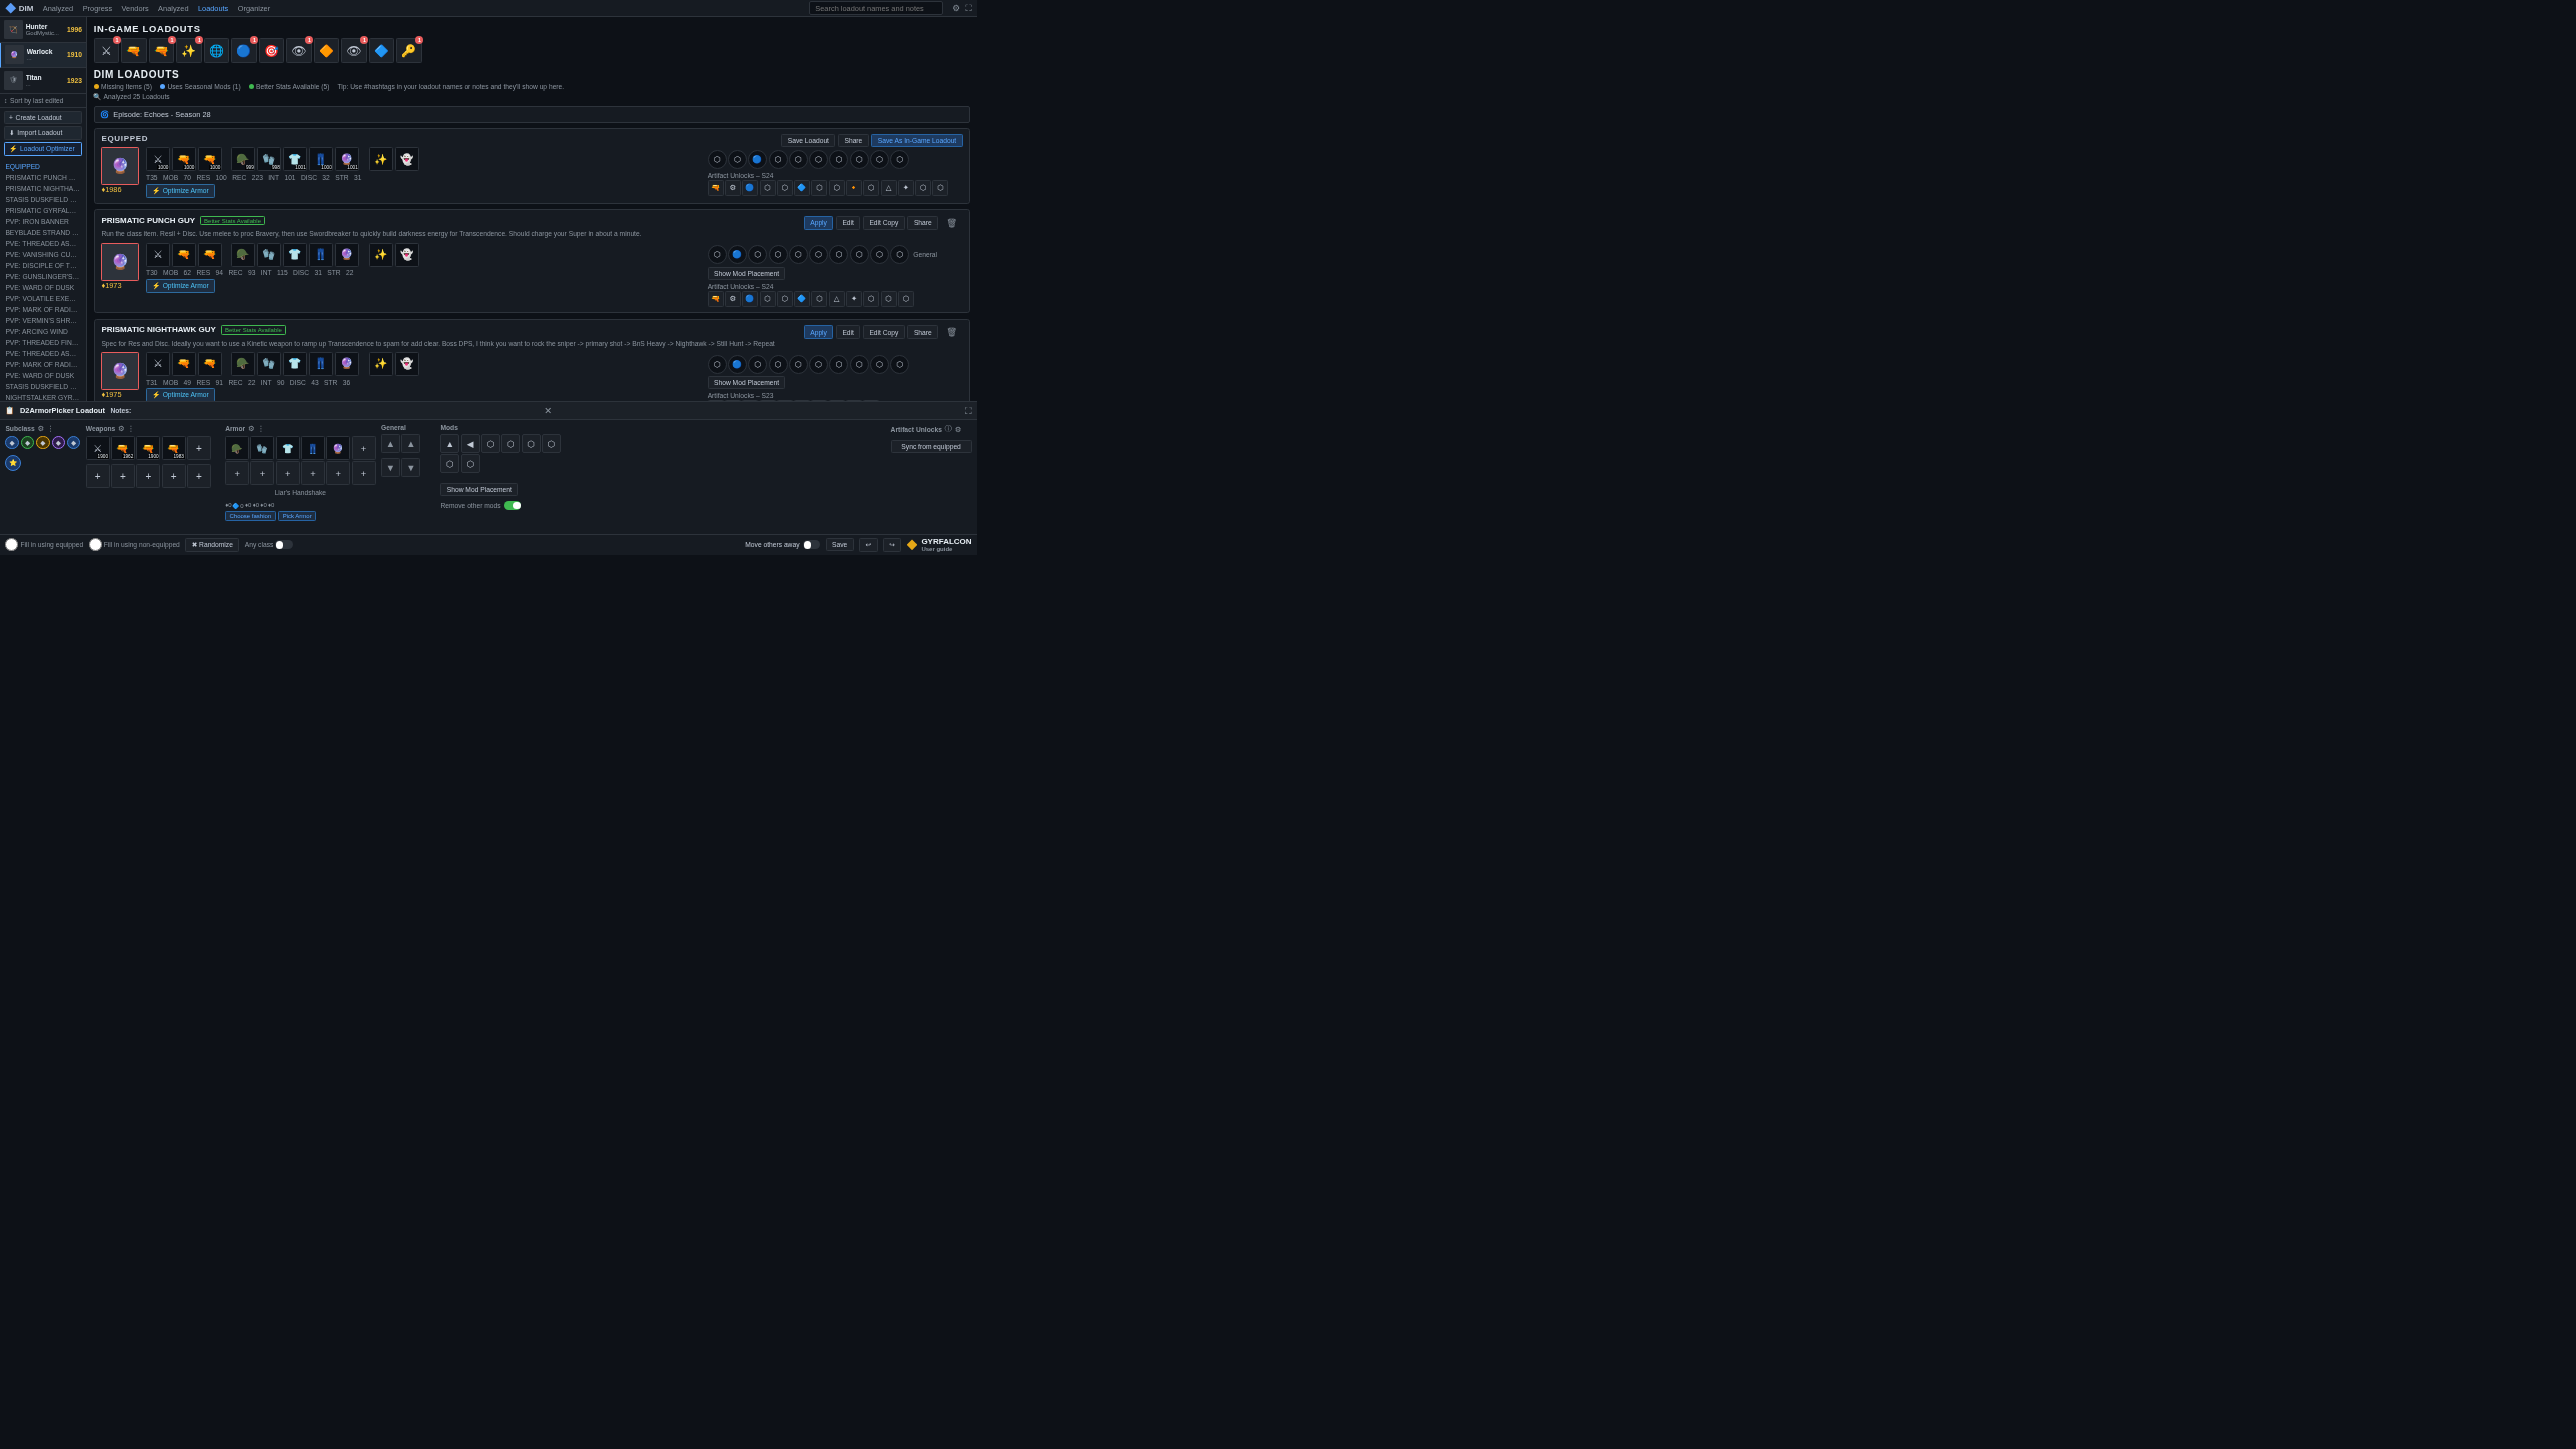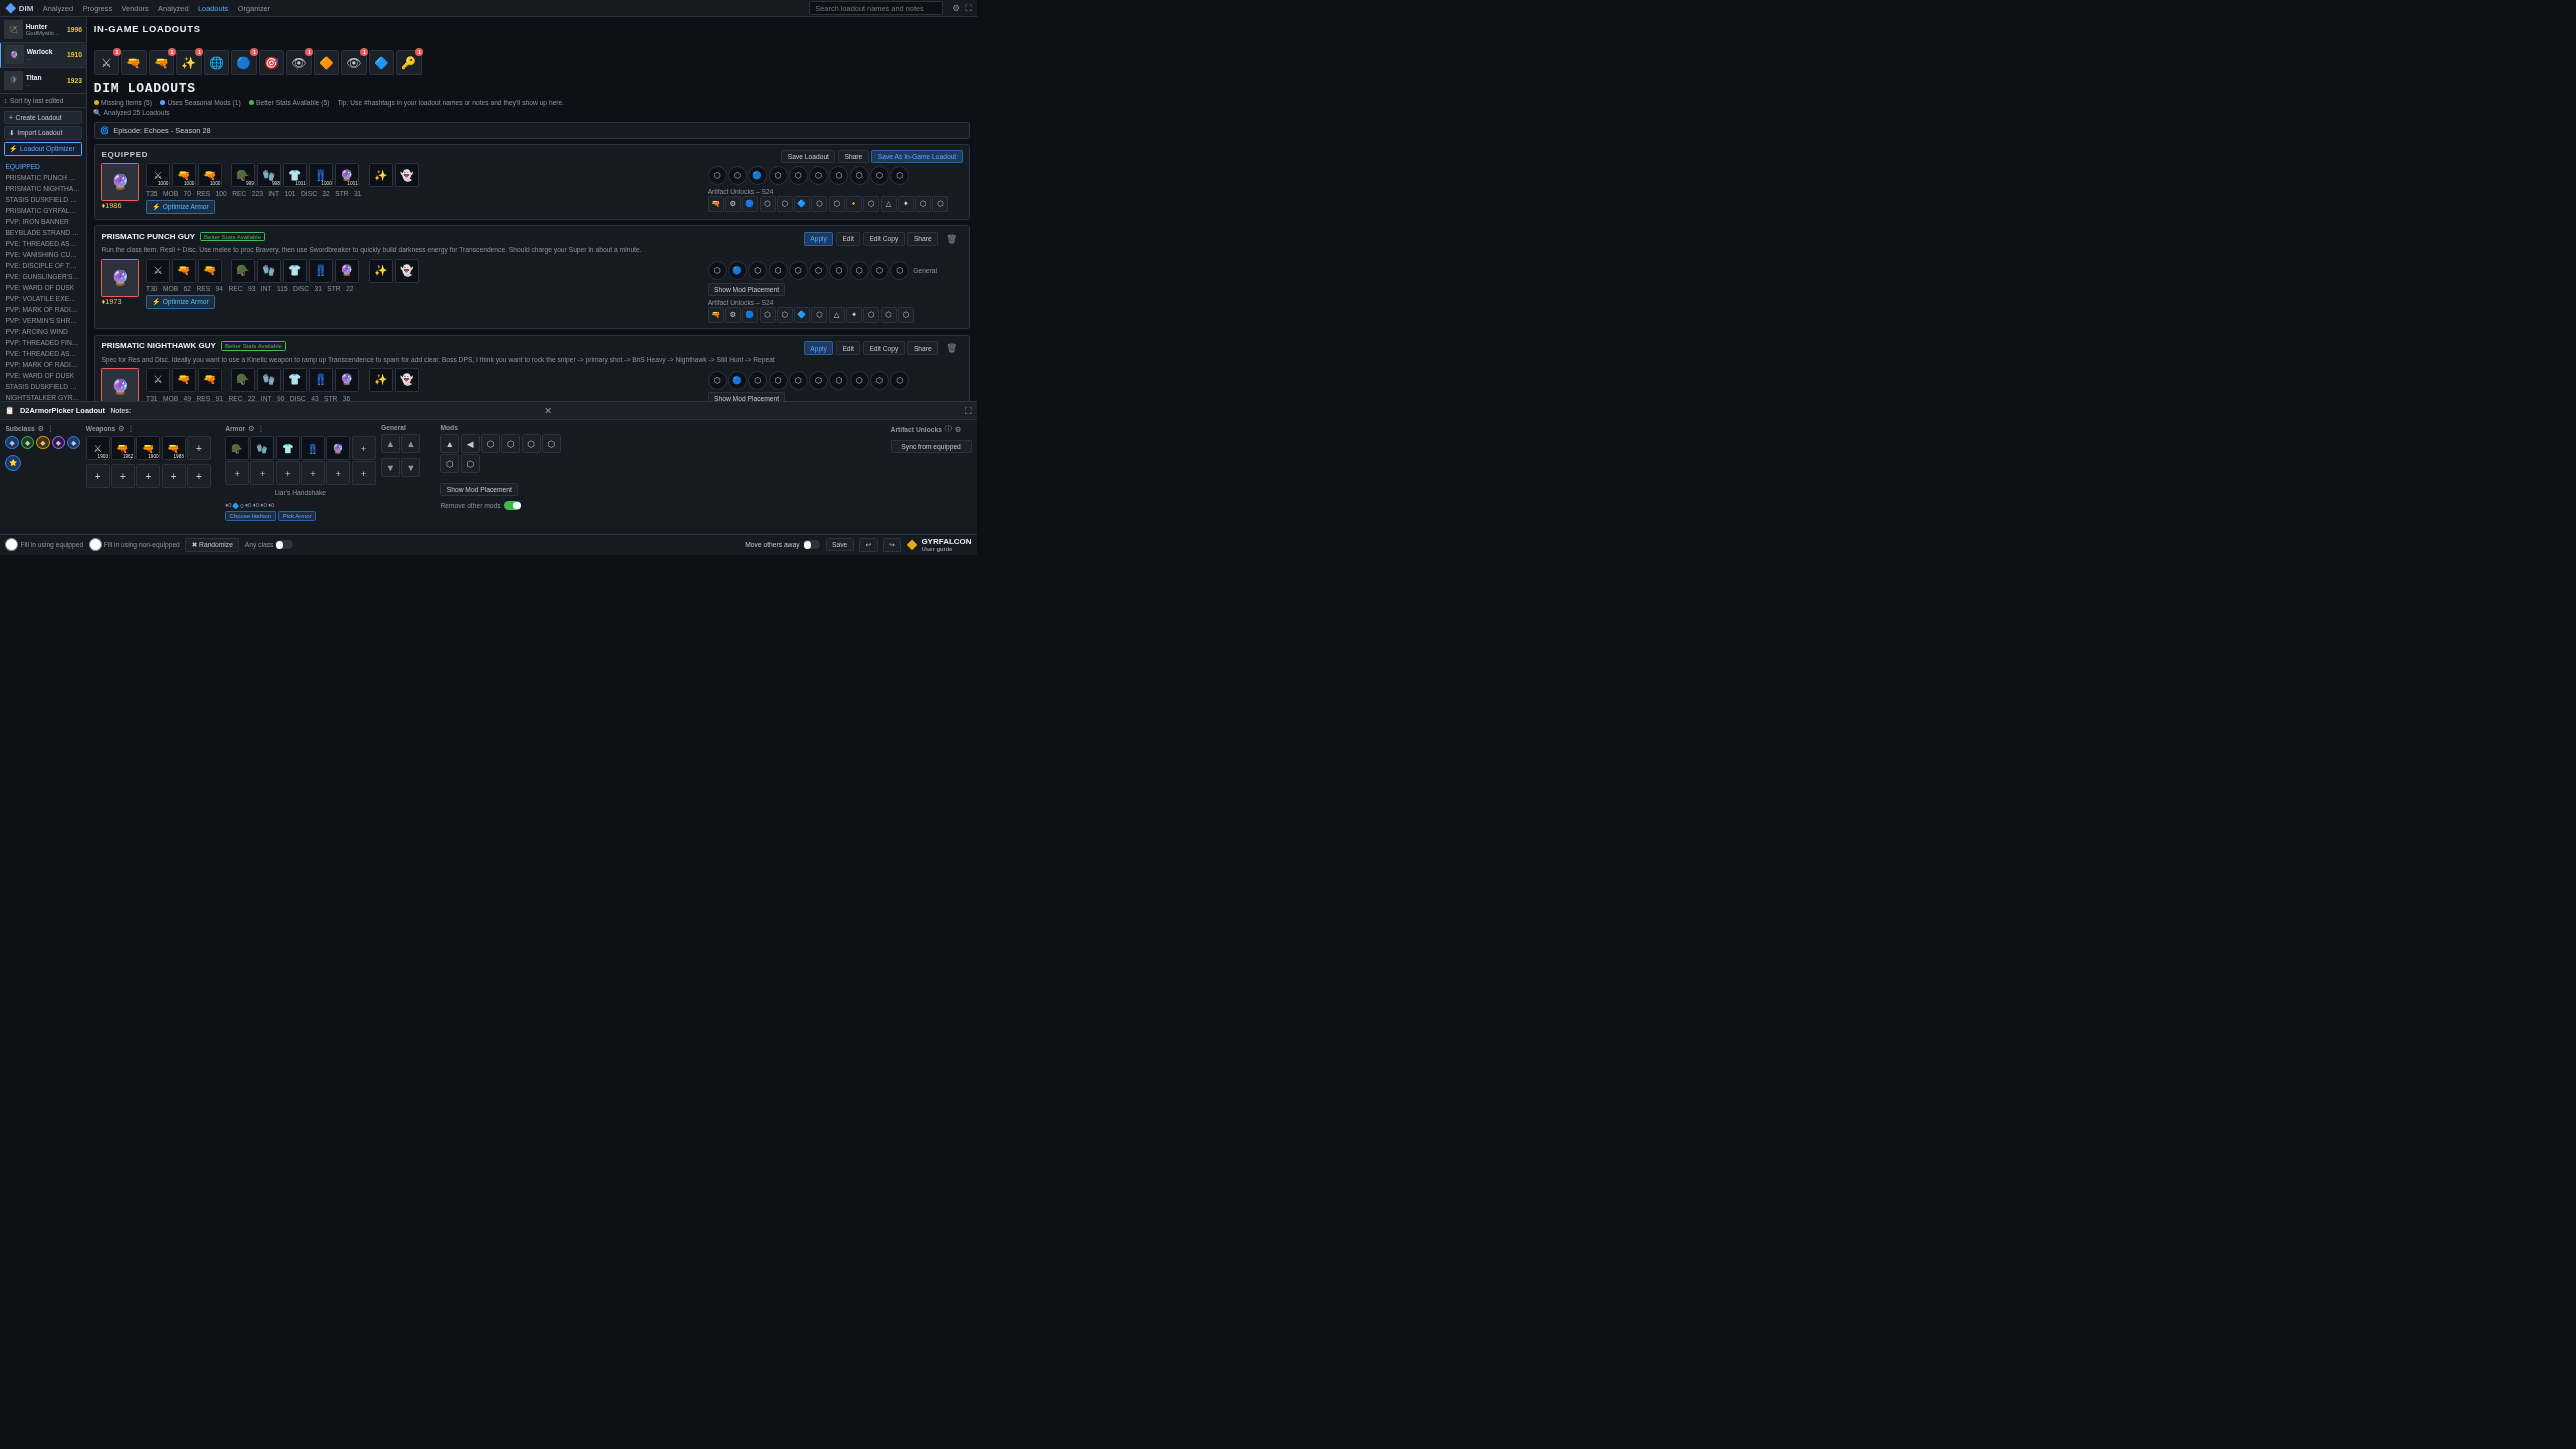--- a/index.html
+++ b/index.html
@@ -131,21 +131,21 @@
       overflow-y: auto;
       padding: 5.4px 6.7px;
       background: #0d1117;
     }
 
     .section-title {
       font-size: 9.4px;
       font-weight: bold;
       color: #e6edf3;
       letter-spacing: 0.7px;
-      margin-bottom: 16px;
+      margin-bottom: 4px;
       text-transform: uppercase;
     }
 
     
     .ingame-icons {
       display: flex;
       gap: 2px;
       margin-bottom: 5.4px;
       flex-wrap: wrap;
     }
@@ -165,27 +165,26 @@
       color: white;
       font-size: 5.4px;
       width: 8px; height: 8px;
       border-radius: 50%;
       display: flex; align-items: center; justify-content: center;
       font-weight: bold;
     }
     .slot-icon { font-size: 12px; }
 
     .dim-section-title {
-      font-size: 13px;
+      font-size: 10px;
       font-weight: bold;
       color: #e6edf3;
       letter-spacing: 0.7px;
       margin-bottom: 3.4px;
       text-transform: uppercase;
-      font-family: Liberation Mono, monospace;
     }
 
     .status-bar {
       display: flex;
       gap: 8px;
       font-size: 6.7px;
       color: #8b949e;
       margin-bottom: 2.7px;
       align-items: center;
       flex-wrap: wrap;

